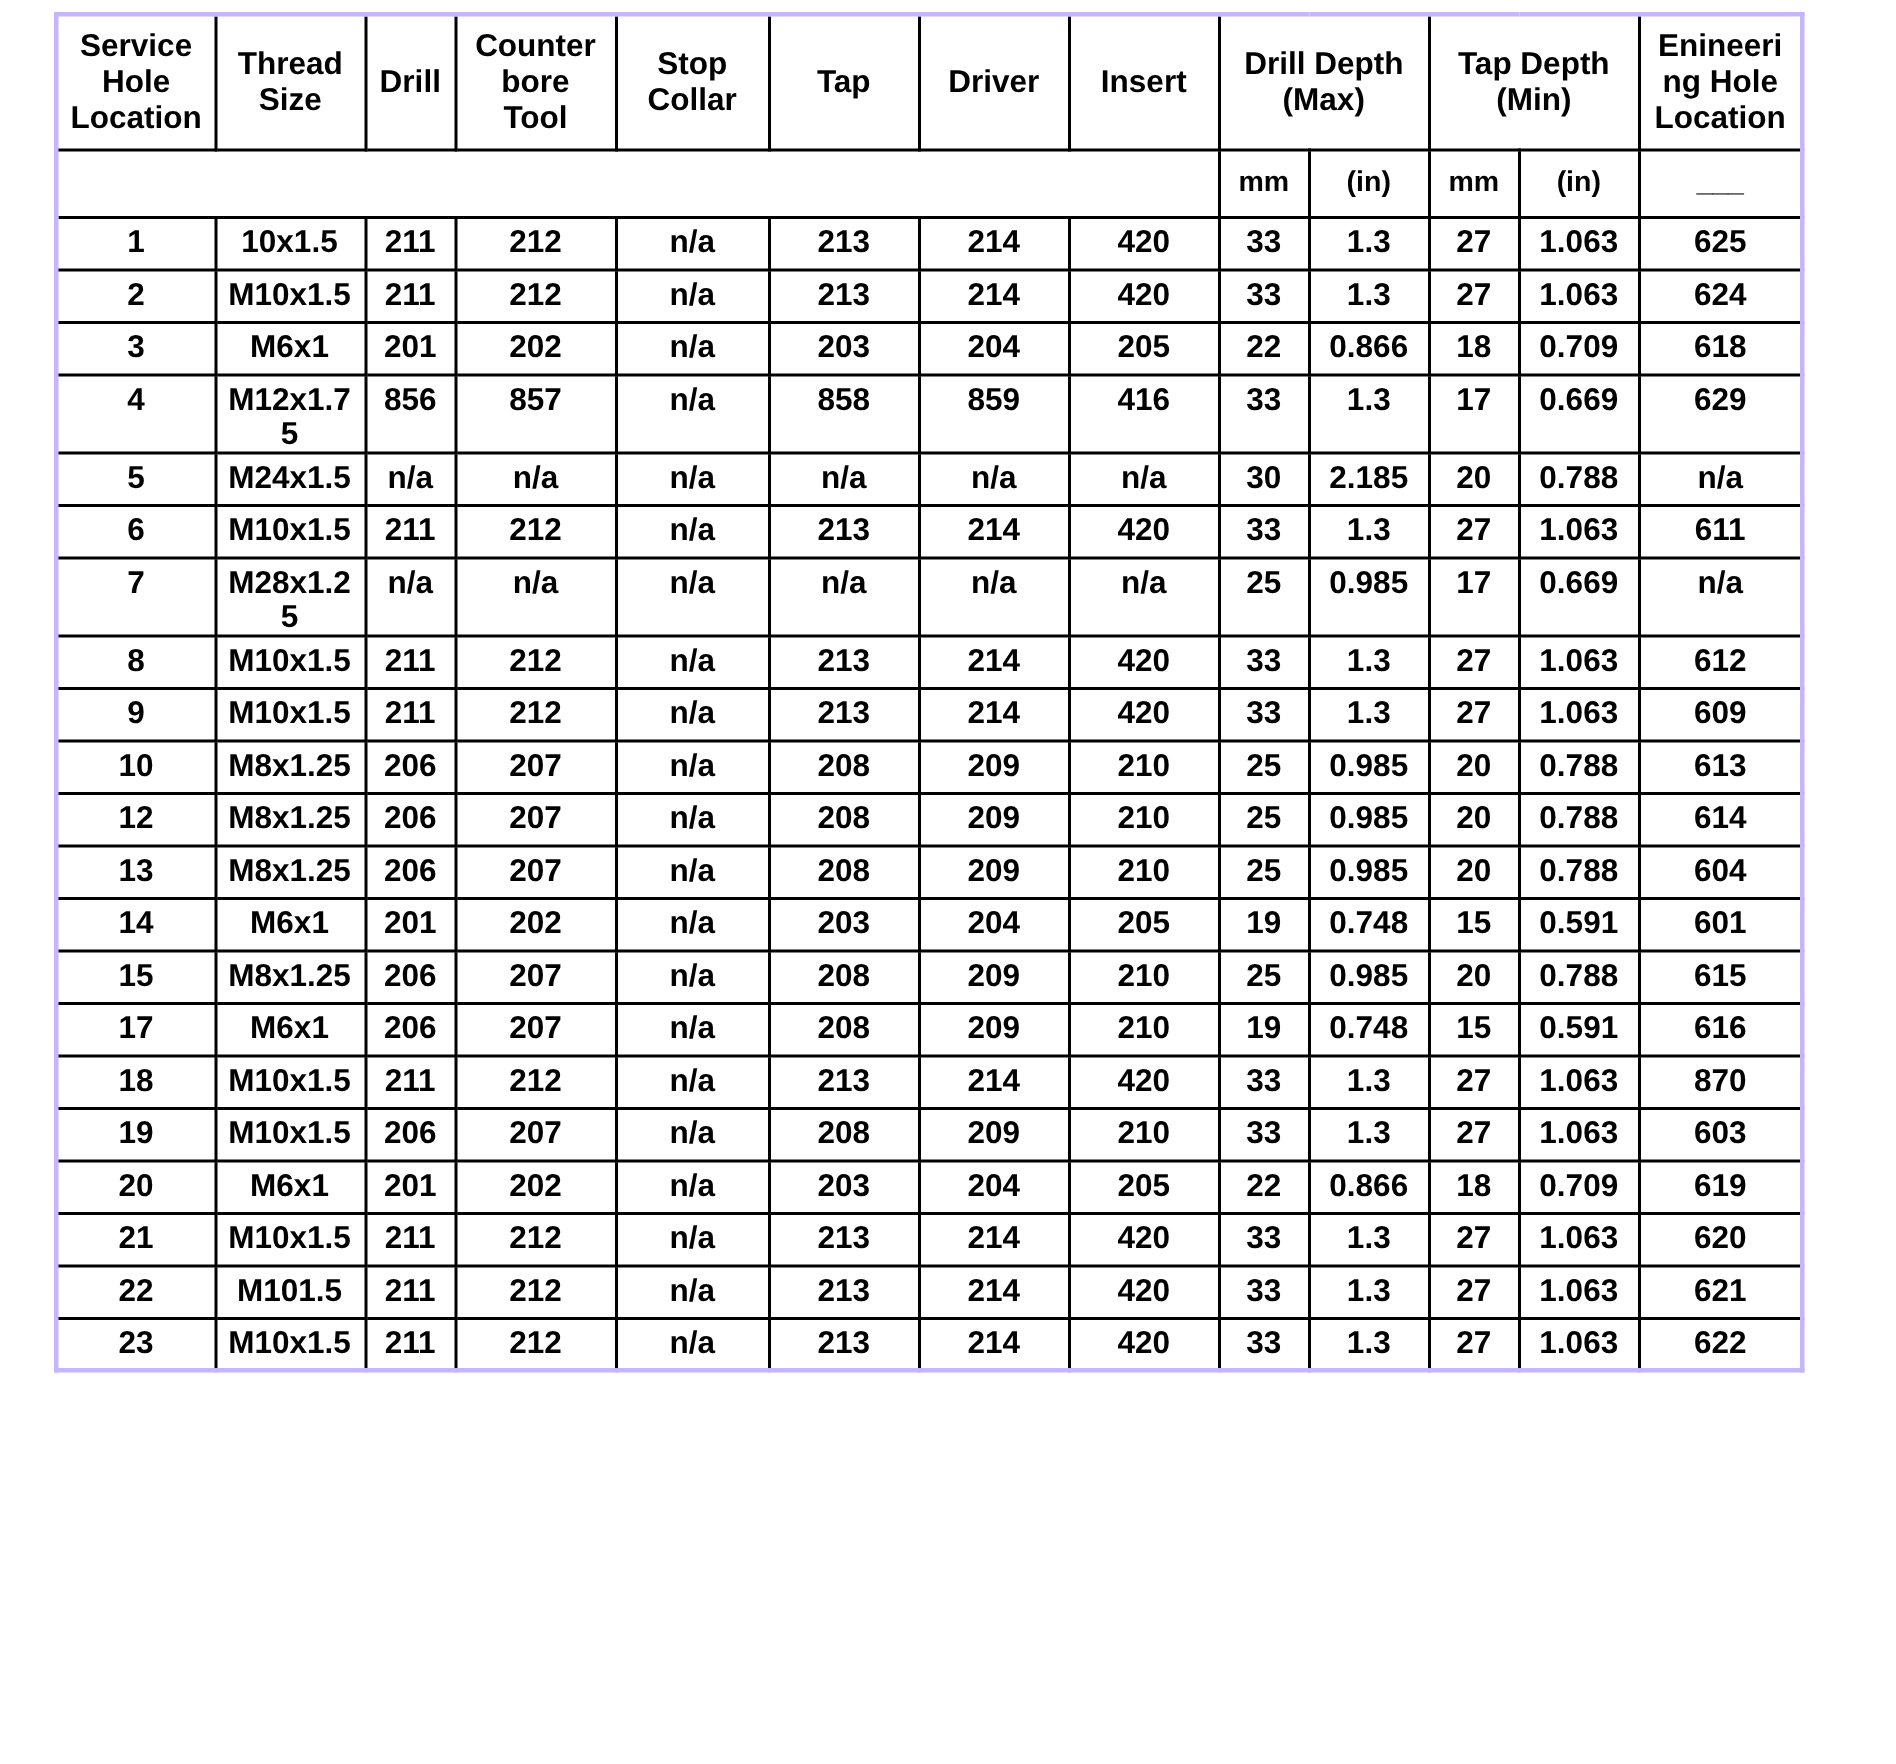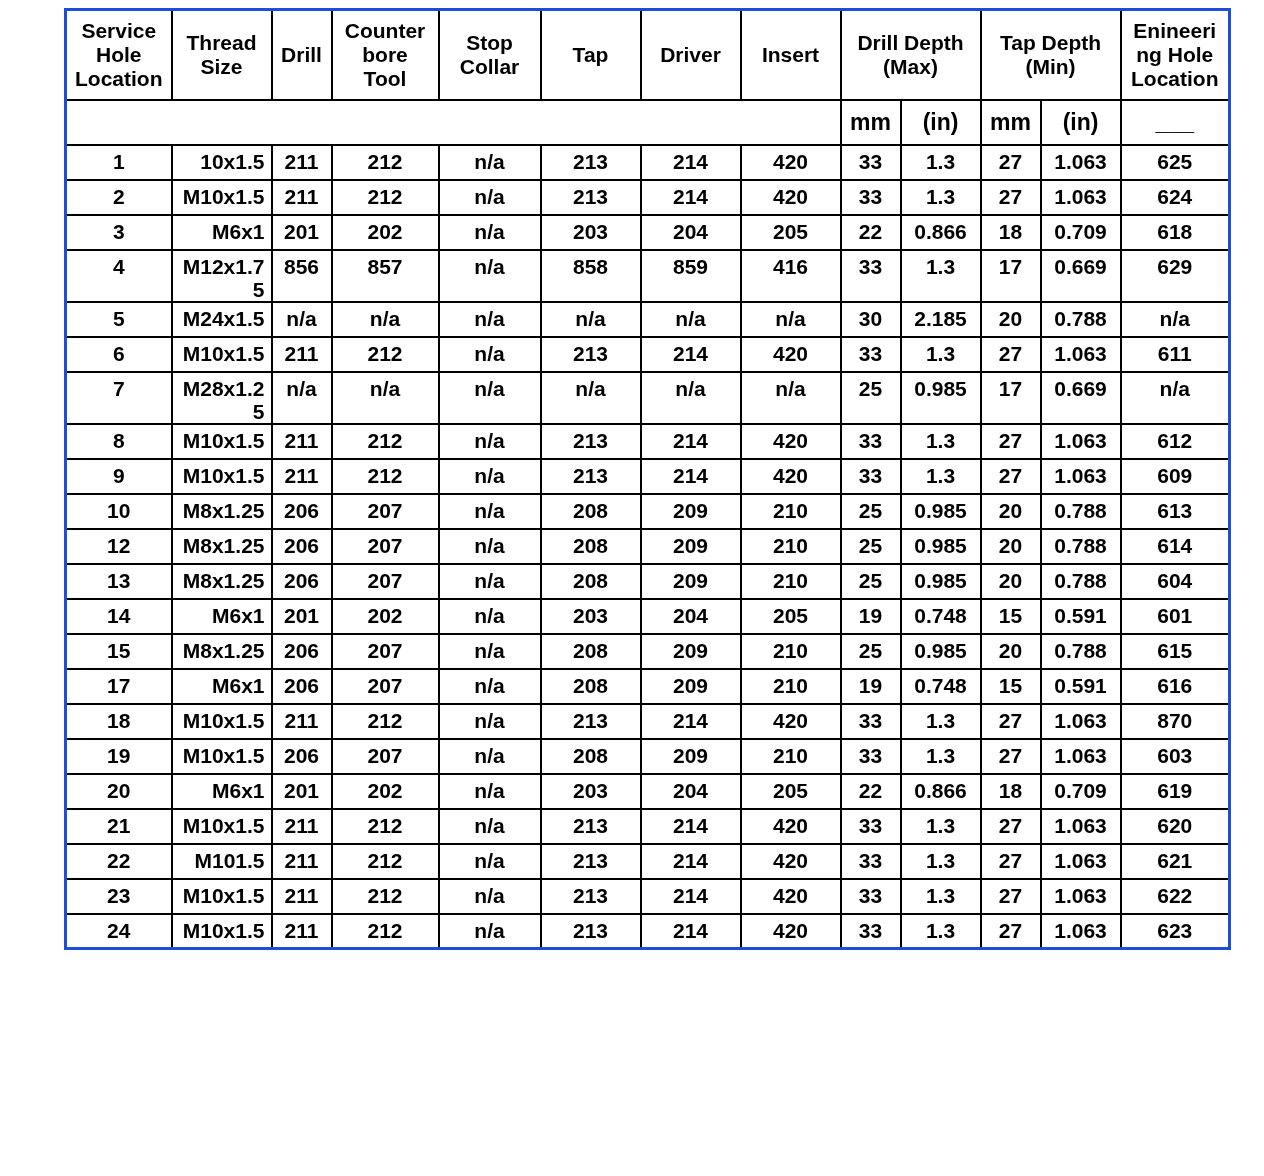--- a/index.html
+++ b/index.html
@@ -9,52 +9,50 @@
     height: 1176px;
     font-family: "Liberation Sans", sans-serif;
     color: #000000;
   }
   .page { padding: 8px 0 0 36px; }
 
   table.spec {
     border-collapse: collapse;
     table-layout: fixed;
     width: 1164px;
-    border: 3px solid #1d4ed8;
-    margin-left: 28px;
+    border: 3px solid #c4b5fd;
   }
   th, td {
     border: 2px solid #000000;
     font-weight: bold;
     text-align: center;
     overflow: hidden;
   }
   thead th {
     font-size: 21px;
     line-height: 1.14;
     vertical-align: middle;
     white-space: pre-line;
     padding: 2px;
   }
   tr.header-row { height: 90px; }
   tr.subheader-row { height: 45px; }
-  tr.subheader-row th { font-size: 23px; }
+  tr.subheader-row th { font-size: 19px; }
 
   tbody tr { height: 35px; }
   tbody td {
     font-size: 21px;
     line-height: 1.1;
     vertical-align: top;
     padding: 4px 2px 0 2px;
   }
   tbody td.thread {
     padding-left: 5px;
     padding-right: 6px;
     word-break: break-all;
-    text-align: right;
   }
 </style>
 </head>
 <body>
 
 <div class="page">
   <table class="spec">
     <colgroup>
       <col style="width:106px">
       <col style="width:100px">
@@ -412,30 +410,15 @@
           <td>n/a</td>
           <td>213</td>
           <td>214</td>
           <td>420</td>
           <td>33</td>
           <td>1.3</td>
           <td>27</td>
           <td>1.063</td>
           <td>622</td>
         </tr>
-        <tr>
-          <td>24</td>
-          <td class="thread">M10x1.5</td>
-          <td>211</td>
-          <td>212</td>
-          <td>n/a</td>
-          <td>213</td>
-          <td>214</td>
-          <td>420</td>
-          <td>33</td>
-          <td>1.3</td>
-          <td>27</td>
-          <td>1.063</td>
-          <td>623</td>
-        </tr>
       </tbody>
   </table>
 </div>
 
 </body></html>

